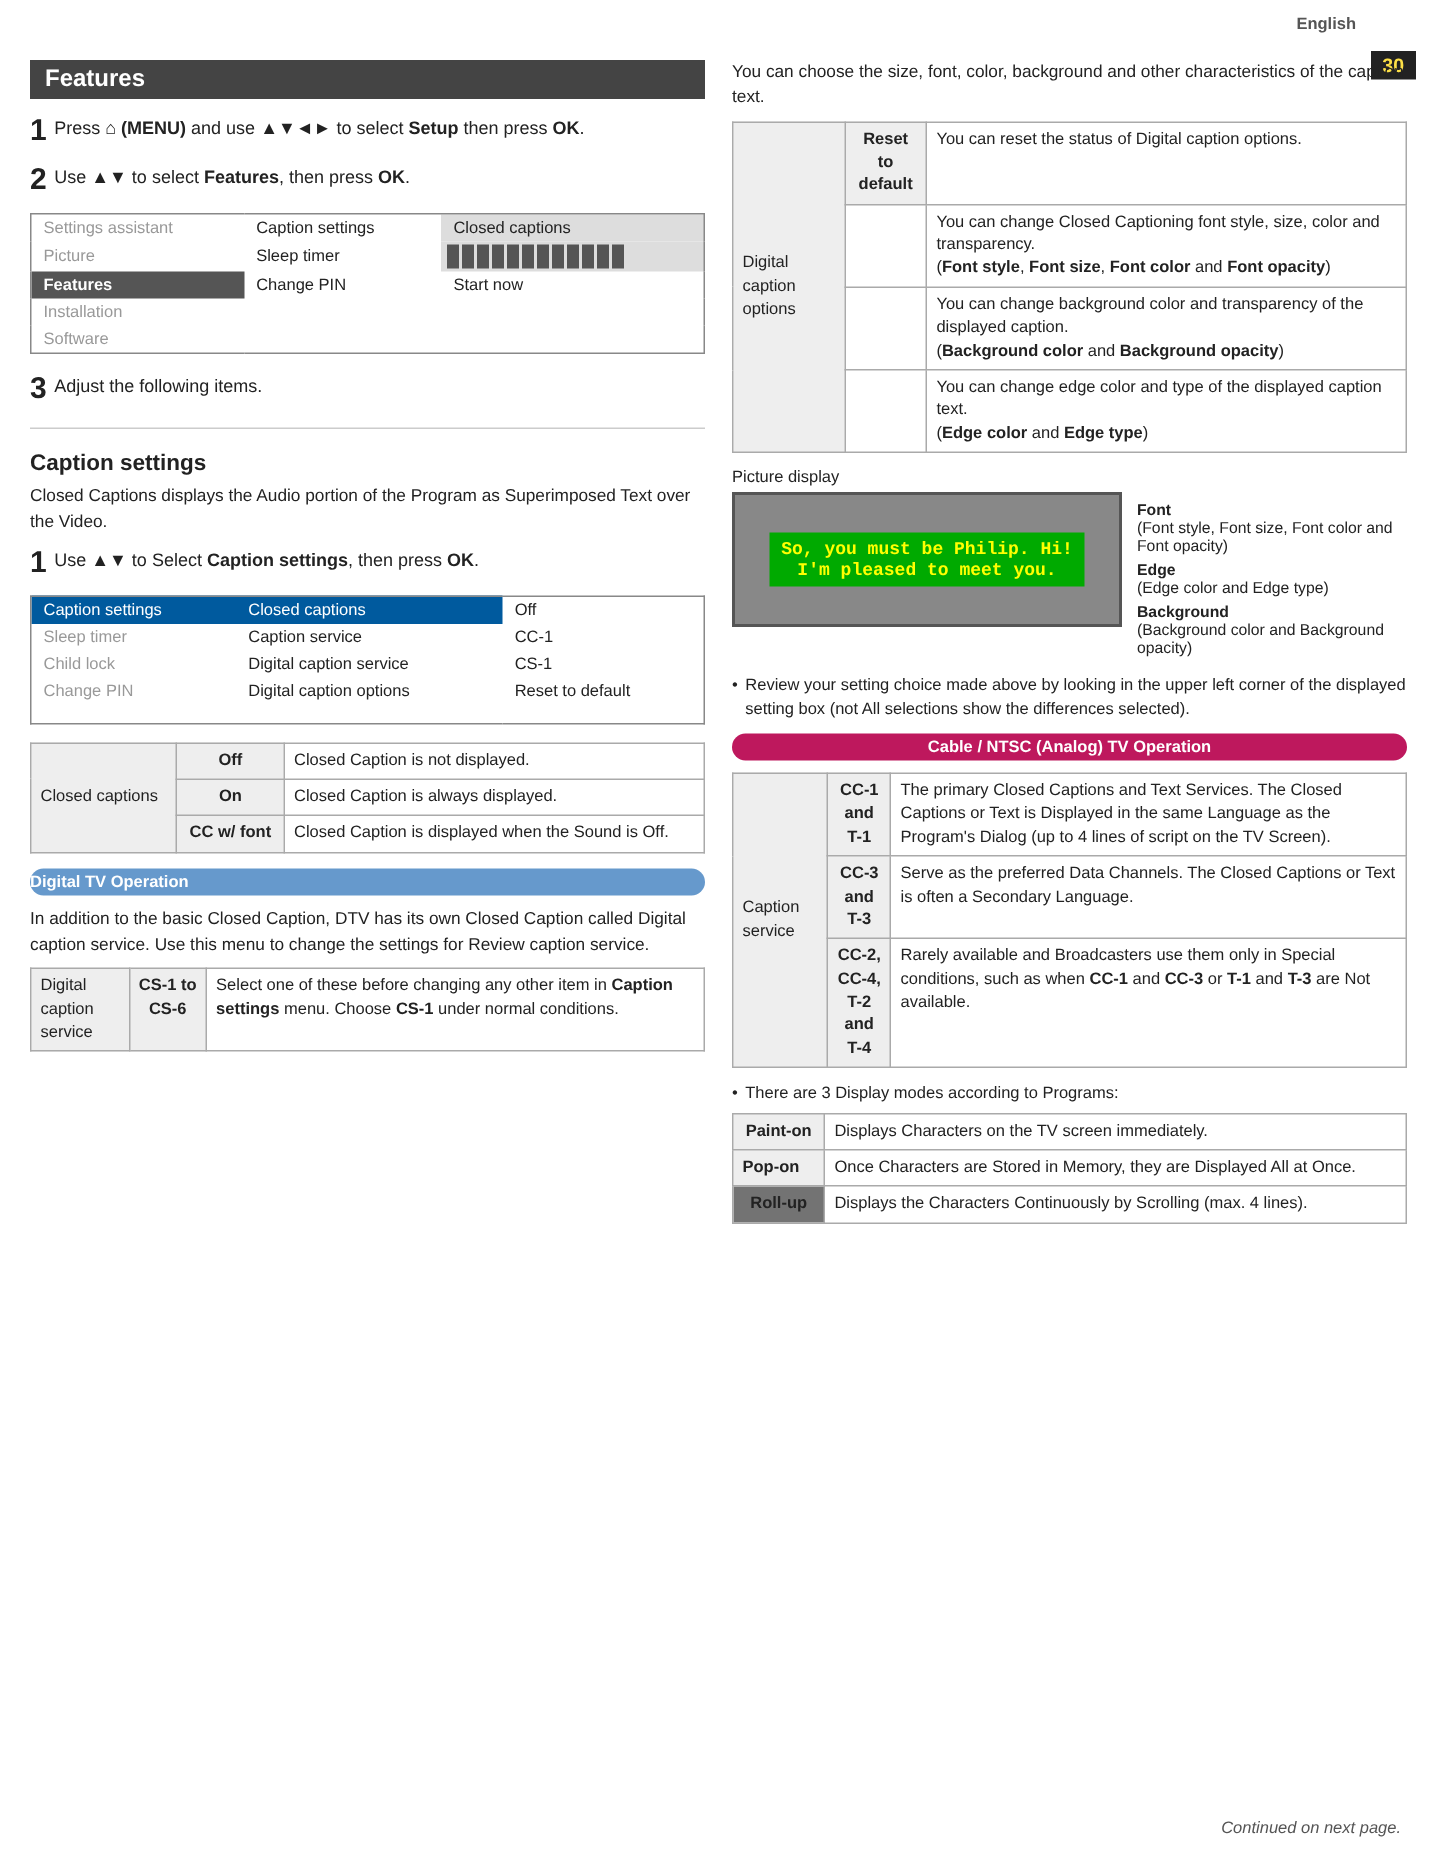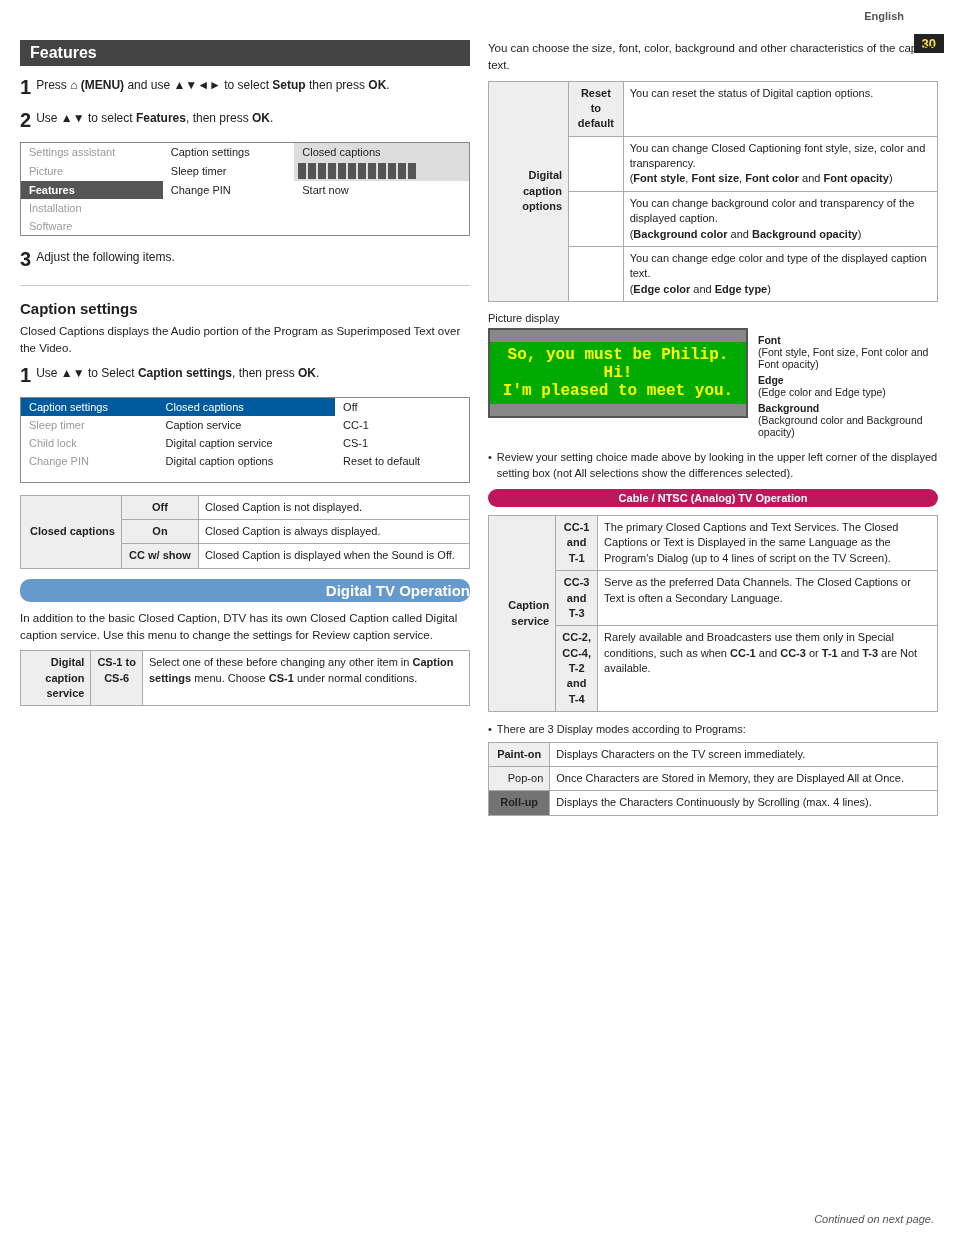--- a/index.html
+++ b/index.html
@@ -133,30 +133,30 @@
     }
     .info-table td, .info-table th {
       border: 1px solid #aaa;
       padding: 4px 6px;
       vertical-align: top;
       line-height: 1.4;
     }
     .info-table .label-cell {
       background: #eee;
       font-size: 11px;
-      text-align: right;
+      text-align: left;
       vertical-align: middle;
-      font-weight: bold;
+      font-weight: normal;
     }
     .digital-tv-banner {
       background: #6699cc;
       color: #fff;
-      text-align: right;
+      text-align: left;
       padding: 3px 0;
-      font-size: 15px;
+      font-size: 11px;
       font-weight: bold;
       margin: 8px 0;
       border-radius: 10px;
     }
     .cable-ntsc-banner {
       background: #be185d;
       color: #fff;
       text-align: center;
       padding: 3px 0;
       font-size: 11px;
@@ -176,21 +176,21 @@
       position: relative;
       background: #888;
       display: flex;
       align-items: center;
       justify-content: center;
     }
     .caption-text-box {
       background: #00aa00;
       color: #ffff00;
       font-weight: bold;
-      font-size: 16px;
+      font-size: 12px;
       padding: 4px 8px;
       text-align: center;
       font-family: 'Courier New', monospace;
     }
     .picture-labels {
       font-size: 10.5px;
       margin-top: 4px;
     }
     .picture-labels .label-line {
       margin: 2px 0;
@@ -346,21 +346,21 @@
         <tr>
       <td class="label-cell" rowspan="3">Closed captions</td>
       <td style="text-align:center;font-weight:bold;background:#eee;">Off</td>
       <td>Closed Caption is not displayed.</td>
     </tr>
     <tr>
       <td style="text-align:center;font-weight:bold;background:#eee;">On</td>
       <td>Closed Caption is always displayed.</td>
     </tr>
     <tr>
-      <td style="text-align:center;font-weight:bold;background:#eee;">CC w/ show</td>
+      <td style="text-align:center;font-weight:bold;background:#eee;">CC w/ font</td>
       <td>Closed Caption is displayed when the Sound is Off.</td>
     </tr>
   </tbody>
     </table>
 
   <div class="digital-tv-banner">Digital TV Operation</div>
 
   <p class="para">In addition to the basic Closed Caption, DTV has its own Closed Caption called Digital caption service. Use this menu to change the settings for Review caption service.</p>
 
   <table class="info-table">
@@ -453,21 +453,21 @@
 
   <div class="bullet-point">There are 3 Display modes according to Programs:</div>
 
   <table class="info-table">
     <tbody>
         <tr>
       <td style="text-align:center;background:#eee;font-weight:bold;">Paint-on</td>
       <td>Displays Characters on the TV screen immediately.</td>
     </tr>
     <tr>
-      <td style="text-align:right;background:#eee;font-weight:normal;">Pop-on</td>
+      <td style="text-align:left;background:#eee;font-weight:bold;">Pop-on</td>
       <td>Once Characters are Stored in Memory, they are Displayed All at Once.</td>
     </tr>
     <tr>
       <td style="text-align:center;background:#737373;font-weight:bold;">Roll-up</td>
       <td>Displays the Characters Continuously by Scrolling (max. 4 lines).</td>
     </tr>
   </tbody>
     </table>
 
 </div>

